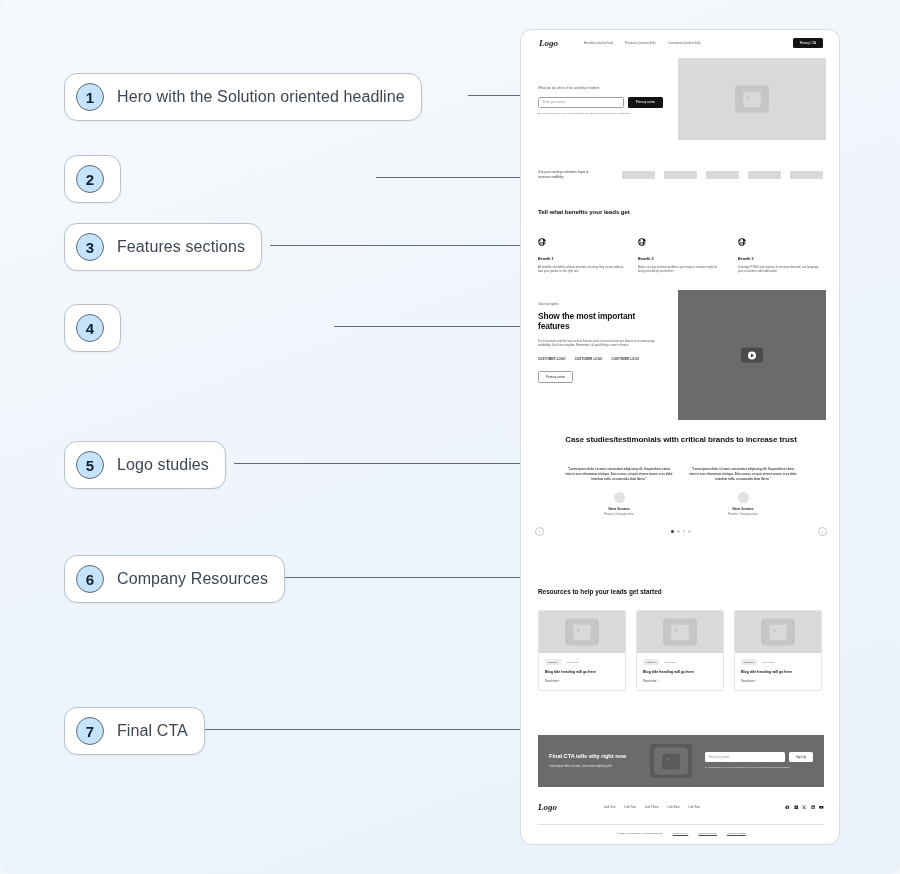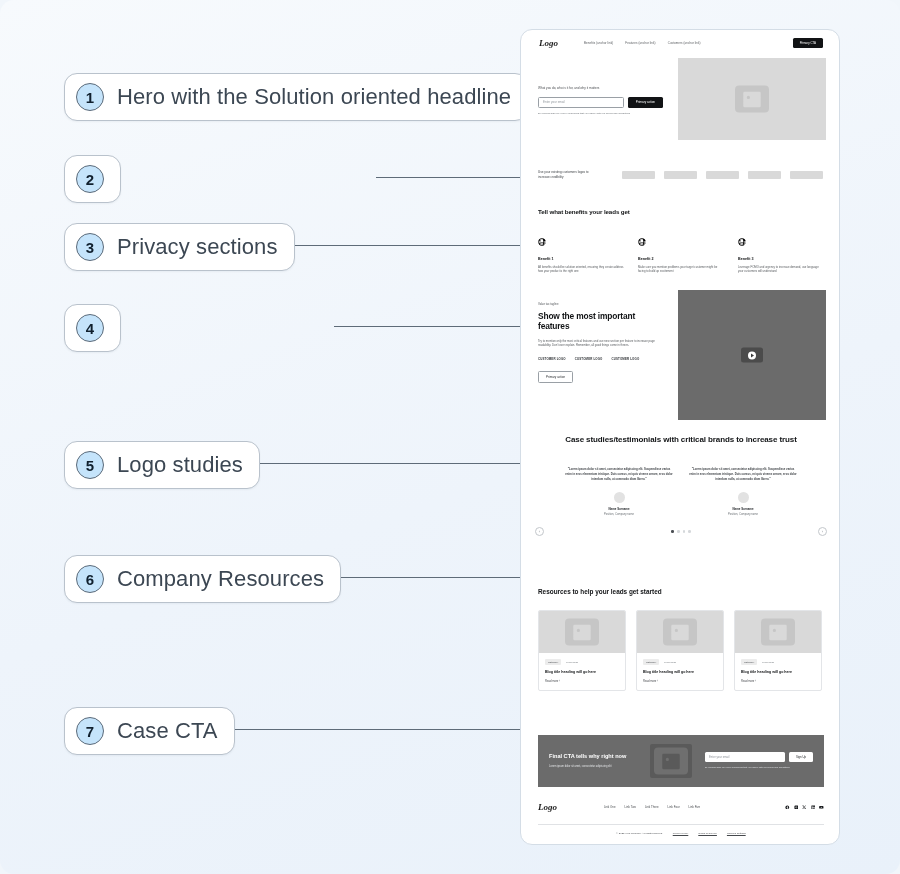--- a/index.html
+++ b/index.html
@@ -33,21 +33,21 @@
     width: 28px; height: 28px; flex: 0 0 28px;
     border-radius: 50%;
     background: #c5e4fb;
     border: 1px solid #5c6b7a;
     color: #10202e;
     font-size: 15px; font-weight: 700;
     display: flex; align-items: center; justify-content: center;
     line-height: 1;
   }
   .callout .ctext {
-    font-size: 22px;
+    font-size: 16px;
     color: #3c4753;
     white-space: nowrap;
     letter-spacing: 0.1px;
   }
 
   
   .leader { position: absolute; height: 1px; background: #5e6b78; }
   .leader-dot {
     position: absolute; width: 5px; height: 5px;
     border-radius: 50%; background: #3d4a57;
@@ -247,36 +247,36 @@
 
   <div class="callout" style="left:64px; top:73px;">
     <div class="num">1</div>
     <div class="ctext">Hero with the Solution oriented headline</div>
   </div>
   <div class="callout" style="left:64px; top:155px;">
     <div class="num">2</div>
   </div>
   <div class="callout" style="left:64px; top:223px;">
     <div class="num">3</div>
-    <div class="ctext">Privacy sections</div>
+    <div class="ctext">Features sections</div>
   </div>
   <div class="callout" style="left:64px; top:304px;">
     <div class="num">4</div>
   </div>
   <div class="callout" style="left:64px; top:441px;">
     <div class="num">5</div>
     <div class="ctext">Logo studies</div>
   </div>
   <div class="callout" style="left:64px; top:555px;">
     <div class="num">6</div>
     <div class="ctext">Company Resources</div>
   </div>
   <div class="callout" style="left:64px; top:707px;">
     <div class="num">7</div>
-    <div class="ctext">Case CTA</div>
+    <div class="ctext">Final CTA</div>
   </div>
 </div>
 
 <div class="mock-frame">
   <div class="mock-inner">
 
     <div class="mk nav">
       <div class="logo-text">Logo</div>
       <div class="nav-links">
         <span>Benefits (anchor link)</span>

